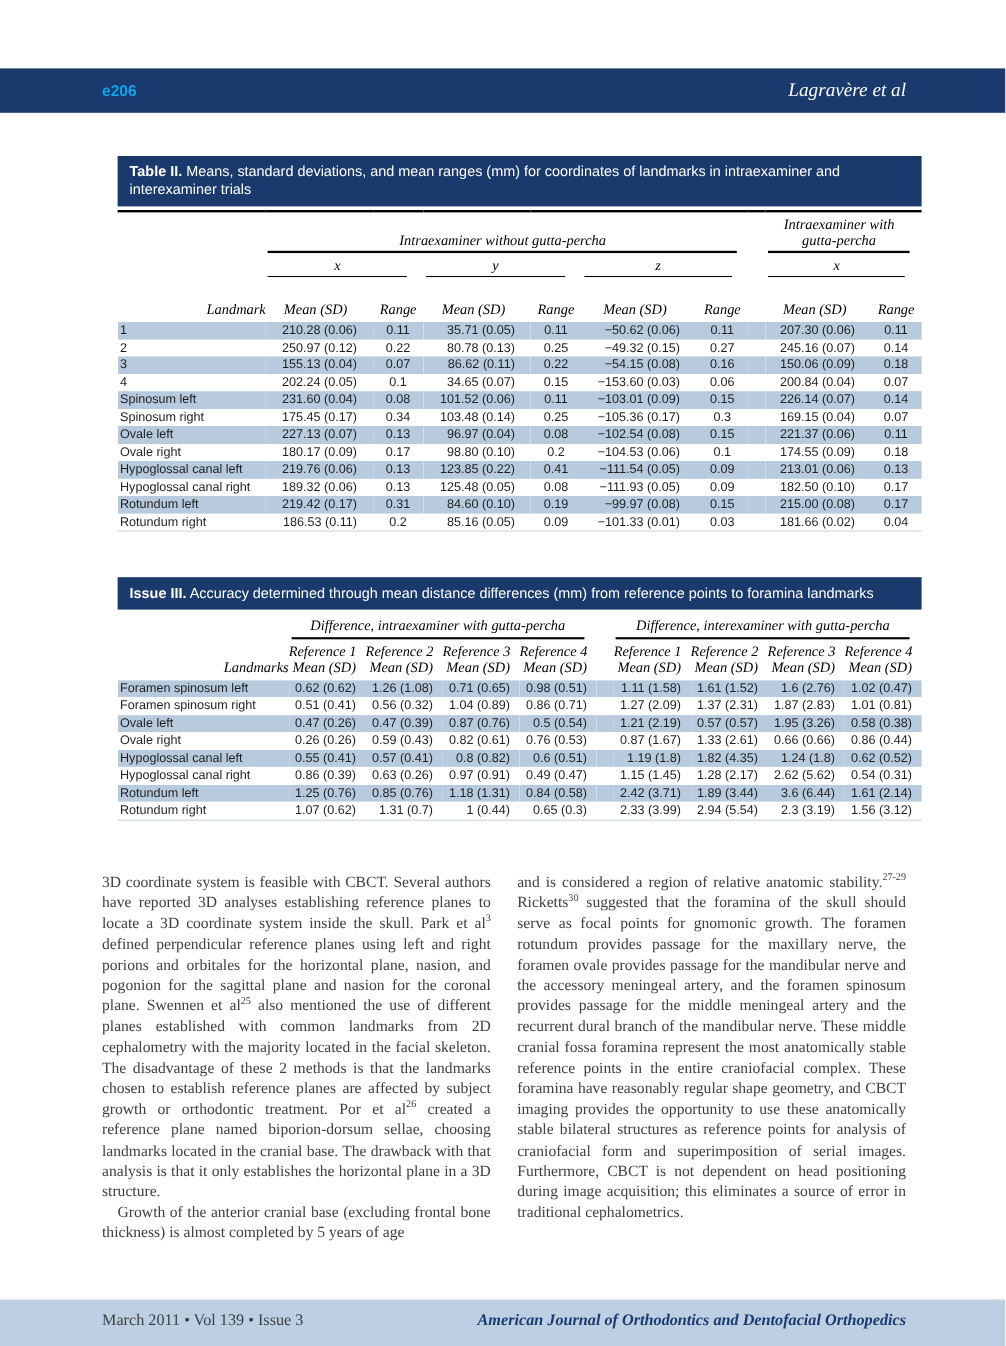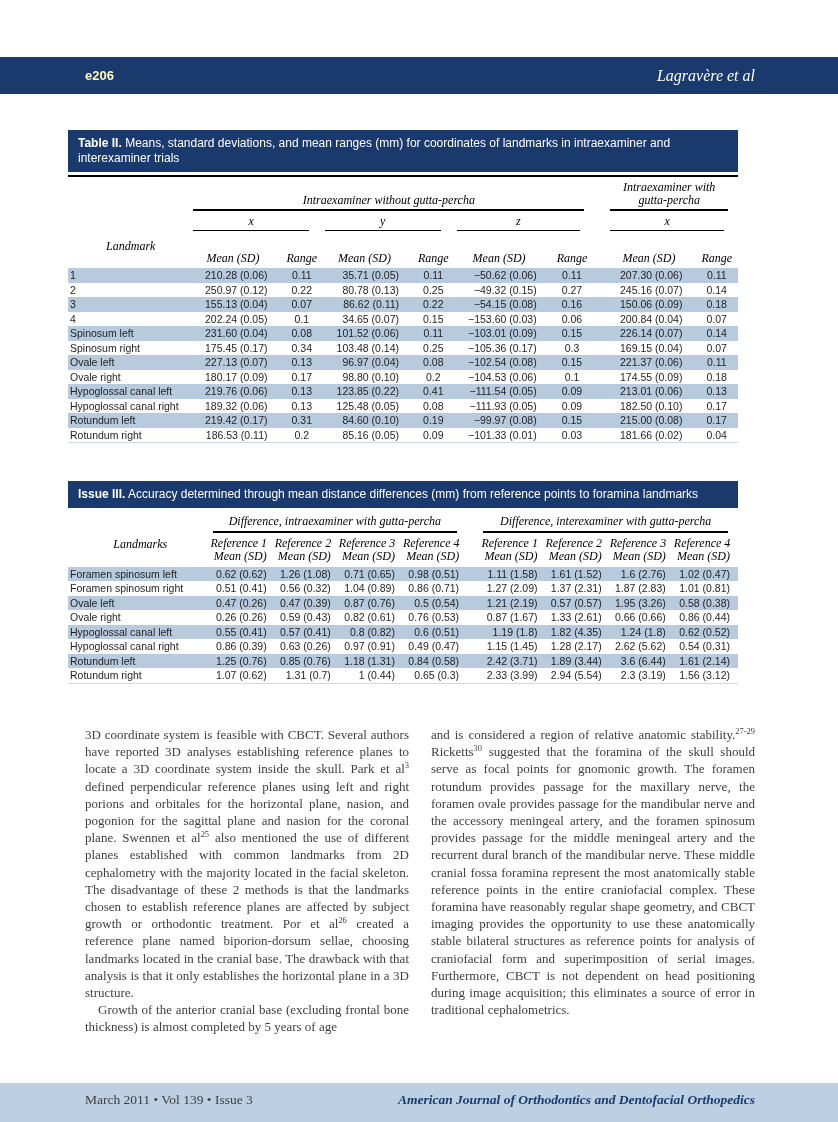--- a/index.html
+++ b/index.html
@@ -3,46 +3,46 @@
 <meta charset="utf-8">
 <style>
   html,body{margin:0;padding:0;background:#ffffff;}
   .page{position:relative;width:838px;height:1122px;background:#ffffff;overflow:hidden;
         font-family:"Liberation Serif",serif;color:#1f1f1f;}
 
   
   .topbar{position:absolute;top:57px;left:0;right:0;height:37px;background:#1a3a6d;
           display:flex;align-items:center;justify-content:space-between;
           padding:0 83px 0 85px;box-sizing:border-box;}
-  .pgnum{font-family:"Liberation Sans",sans-serif;font-weight:bold;font-size:13px;color:#fef9c3;}
+  .pgnum{font-family:"Liberation Sans",sans-serif;font-weight:bold;font-size:13px;color:#0ea5e9;}
   .runhead{font-family:"Liberation Serif",serif;font-style:italic;font-size:16px;color:#fff;}
 
   
-  .tblwrap{position:absolute;left:68px;width:670px;}
+  .tblwrap{position:absolute;left:98px;width:670px;}
   .t2{top:130px;}
   .t3{top:481px;}
   .titlebar{background:#1a3a6d;color:#ffffff;font-family:"Liberation Sans",sans-serif;
             font-size:12px;line-height:15px;padding:6px 10px;}
   .titlebar b{font-weight:bold;}
   .t3 .titlebar{white-space:nowrap;overflow:hidden;}
 
   table.datatable{width:100%;border-collapse:collapse;table-layout:fixed;
         font-family:"Liberation Sans",sans-serif;font-size:10.5px;line-height:14.5px;
         margin-top:3px;border-bottom:1px solid #cdd9e6;}
   .t2 table.datatable{border-top:2.5px solid #000;}
   th,td{padding:0;font-weight:normal;vertical-align:bottom;overflow:hidden;white-space:nowrap;}
   thead th{font-family:"Liberation Serif",serif;font-style:italic;font-size:12px;color:#000;}
   .grp-rule{border-bottom:2.2px solid #000;padding:4px 0 3px 0;margin:0 10px 0 2px;
             text-align:center;line-height:12.5px;}
   .grp-inner{display:inline-block;}
   .g1w .grp-inner{max-width:175px;white-space:normal;}
   .g2w .grp-inner{max-width:125px;white-space:normal;}
   .axis-rule{border-bottom:1.6px solid #000;padding:3px 0 1px 0;margin:0 14px 0 2px;
              text-align:center;}
-  th.lmk{vertical-align:bottom;text-align:center;padding:4px 0 15px 2px;}
+  th.lmk{vertical-align:bottom;text-align:right;padding:4px 0 3px 2px;}
   th.mh{text-align:center;padding:4px 6px 3px 0;}
   th.rh{text-align:center;padding:20px 0 3px 0;}
   th.refh{text-align:right;padding:4px 8px 3px 0;line-height:13.5px;}
   th.blank,th.spacer,td.spacer{border:none;}
   tbody td{height:14.5px;}
   tbody tr:nth-child(odd) td{background:#b7cade;}
   td.landmark{text-align:left;padding-left:2px;}
   td.mean{text-align:right;padding-right:13px;}
   td.range{text-align:center;}
   td.val{text-align:right;padding-right:8px;}

